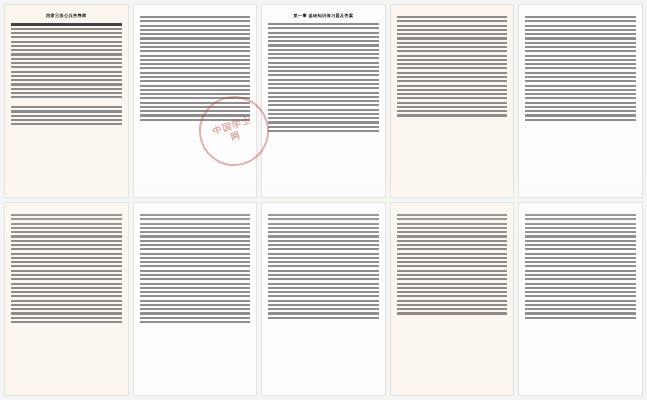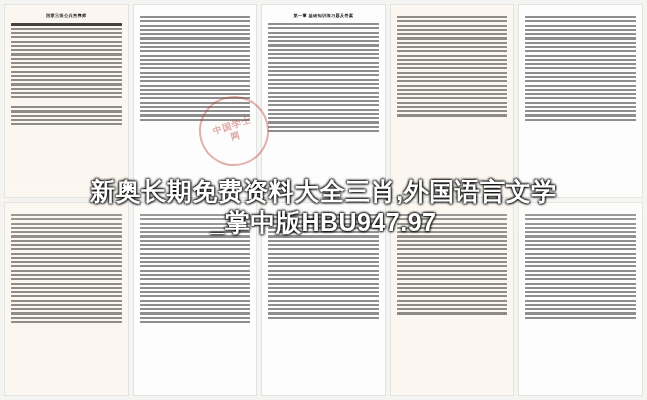--- a/index.html
+++ b/index.html
@@ -443,18 +443,14 @@
     </div>
 
   </div>
 
   <div class="watermark">
     <span>中国学士网</span>
   </div>
 
   <div class="caption-band"></div>
 
-  <div class="caption">
-    <div class="line line1">新奥长期免费资料大全三肖,外国语言文学</div>
-    <div class="line line2">_掌中版HBU947.97</div>
-  </div>
 
 </div>
 
 </body></html>

